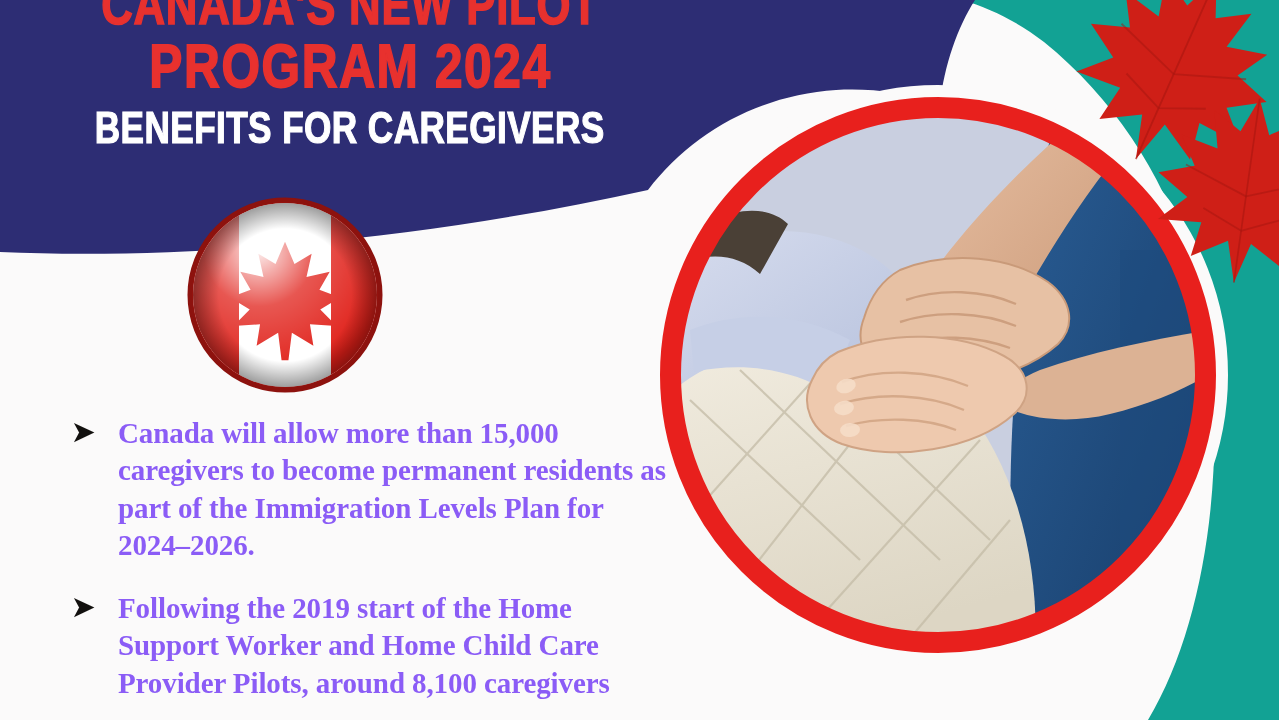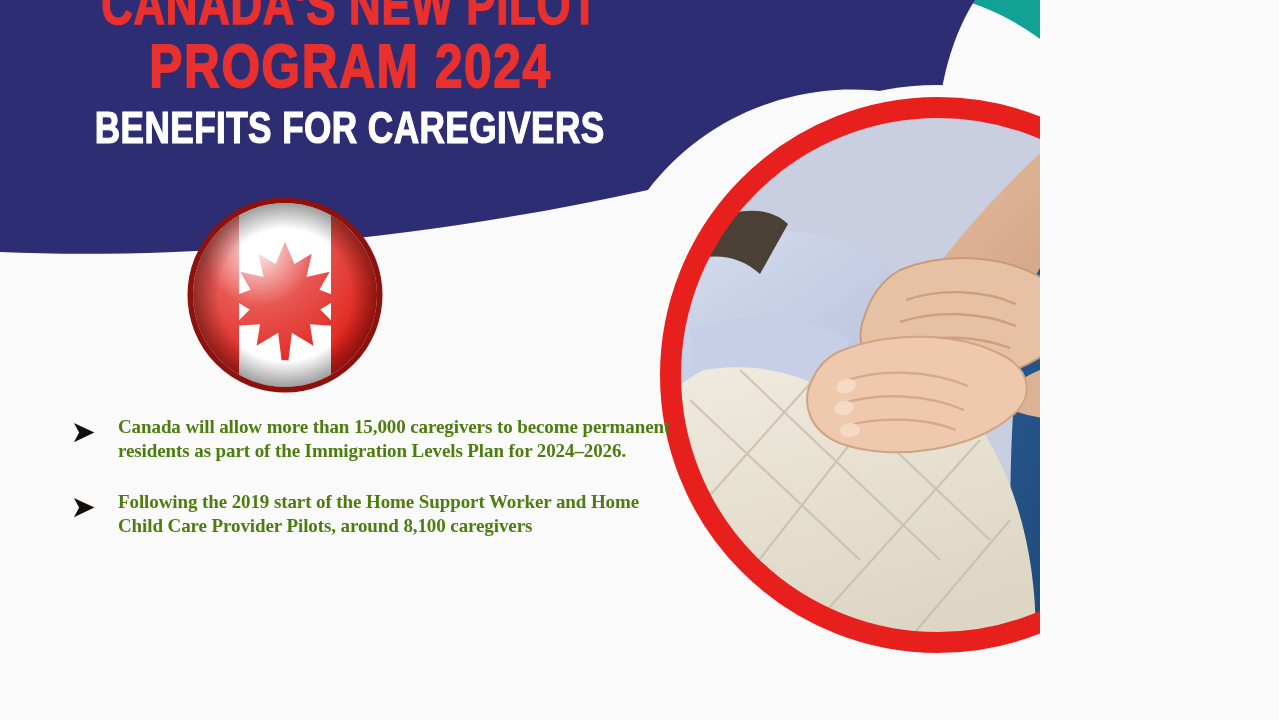--- a/index.html
+++ b/index.html
@@ -2,21 +2,21 @@
 <html><head>
 <meta charset="utf-8">
 <style>
   html,body{margin:0;padding:0;}
   body{
     width:1279px;height:720px;overflow:hidden;
     background:#fbfafa;
     font-family:"Liberation Sans",sans-serif;
     position:relative;
   }
-  #poster{position:absolute;inset:0;width:1040px;height:720px;overflow:hidden;background:#fbfafa;}
+  #poster{position:absolute;inset:0;width:1279px;height:720px;overflow:hidden;background:#fbfafa;}
 
   
   .layer{position:absolute;inset:0;width:1279px;height:720px;}
 
   
   .title-wrap{
     position:absolute;left:0;top:-22px;width:700px;height:185px;
     z-index:6;text-align:center;
     display:flex;flex-direction:column;justify-content:flex-start;align-items:center;
   }
@@ -53,22 +53,22 @@
   }
   .bullet{display:flex;align-items:flex-start;margin-bottom:26px;}
   .bullet-arrow{
     flex:0 0 auto;width:46px;color:#12100e;font-size:27px;line-height:1.12;
     font-weight:bold;padding-top:2px;
   }
   .bullet-text{
     flex:1 1 auto;
     font-family:"Liberation Serif",serif;
     font-weight:bold;
-    font-size:19px;line-height:1.285;
-    color:#4d7c0f;
+    font-size:29px;line-height:1.285;
+    color:#8b5cf6;
     letter-spacing:-0.1px;
   }
 </style>
 </head>
 <body>
 
 <div id="poster">
 
   <svg class="layer" viewBox="0 0 1279 720" preserveAspectRatio="none" xmlns="http://www.w3.org/2000/svg">
     <defs>

